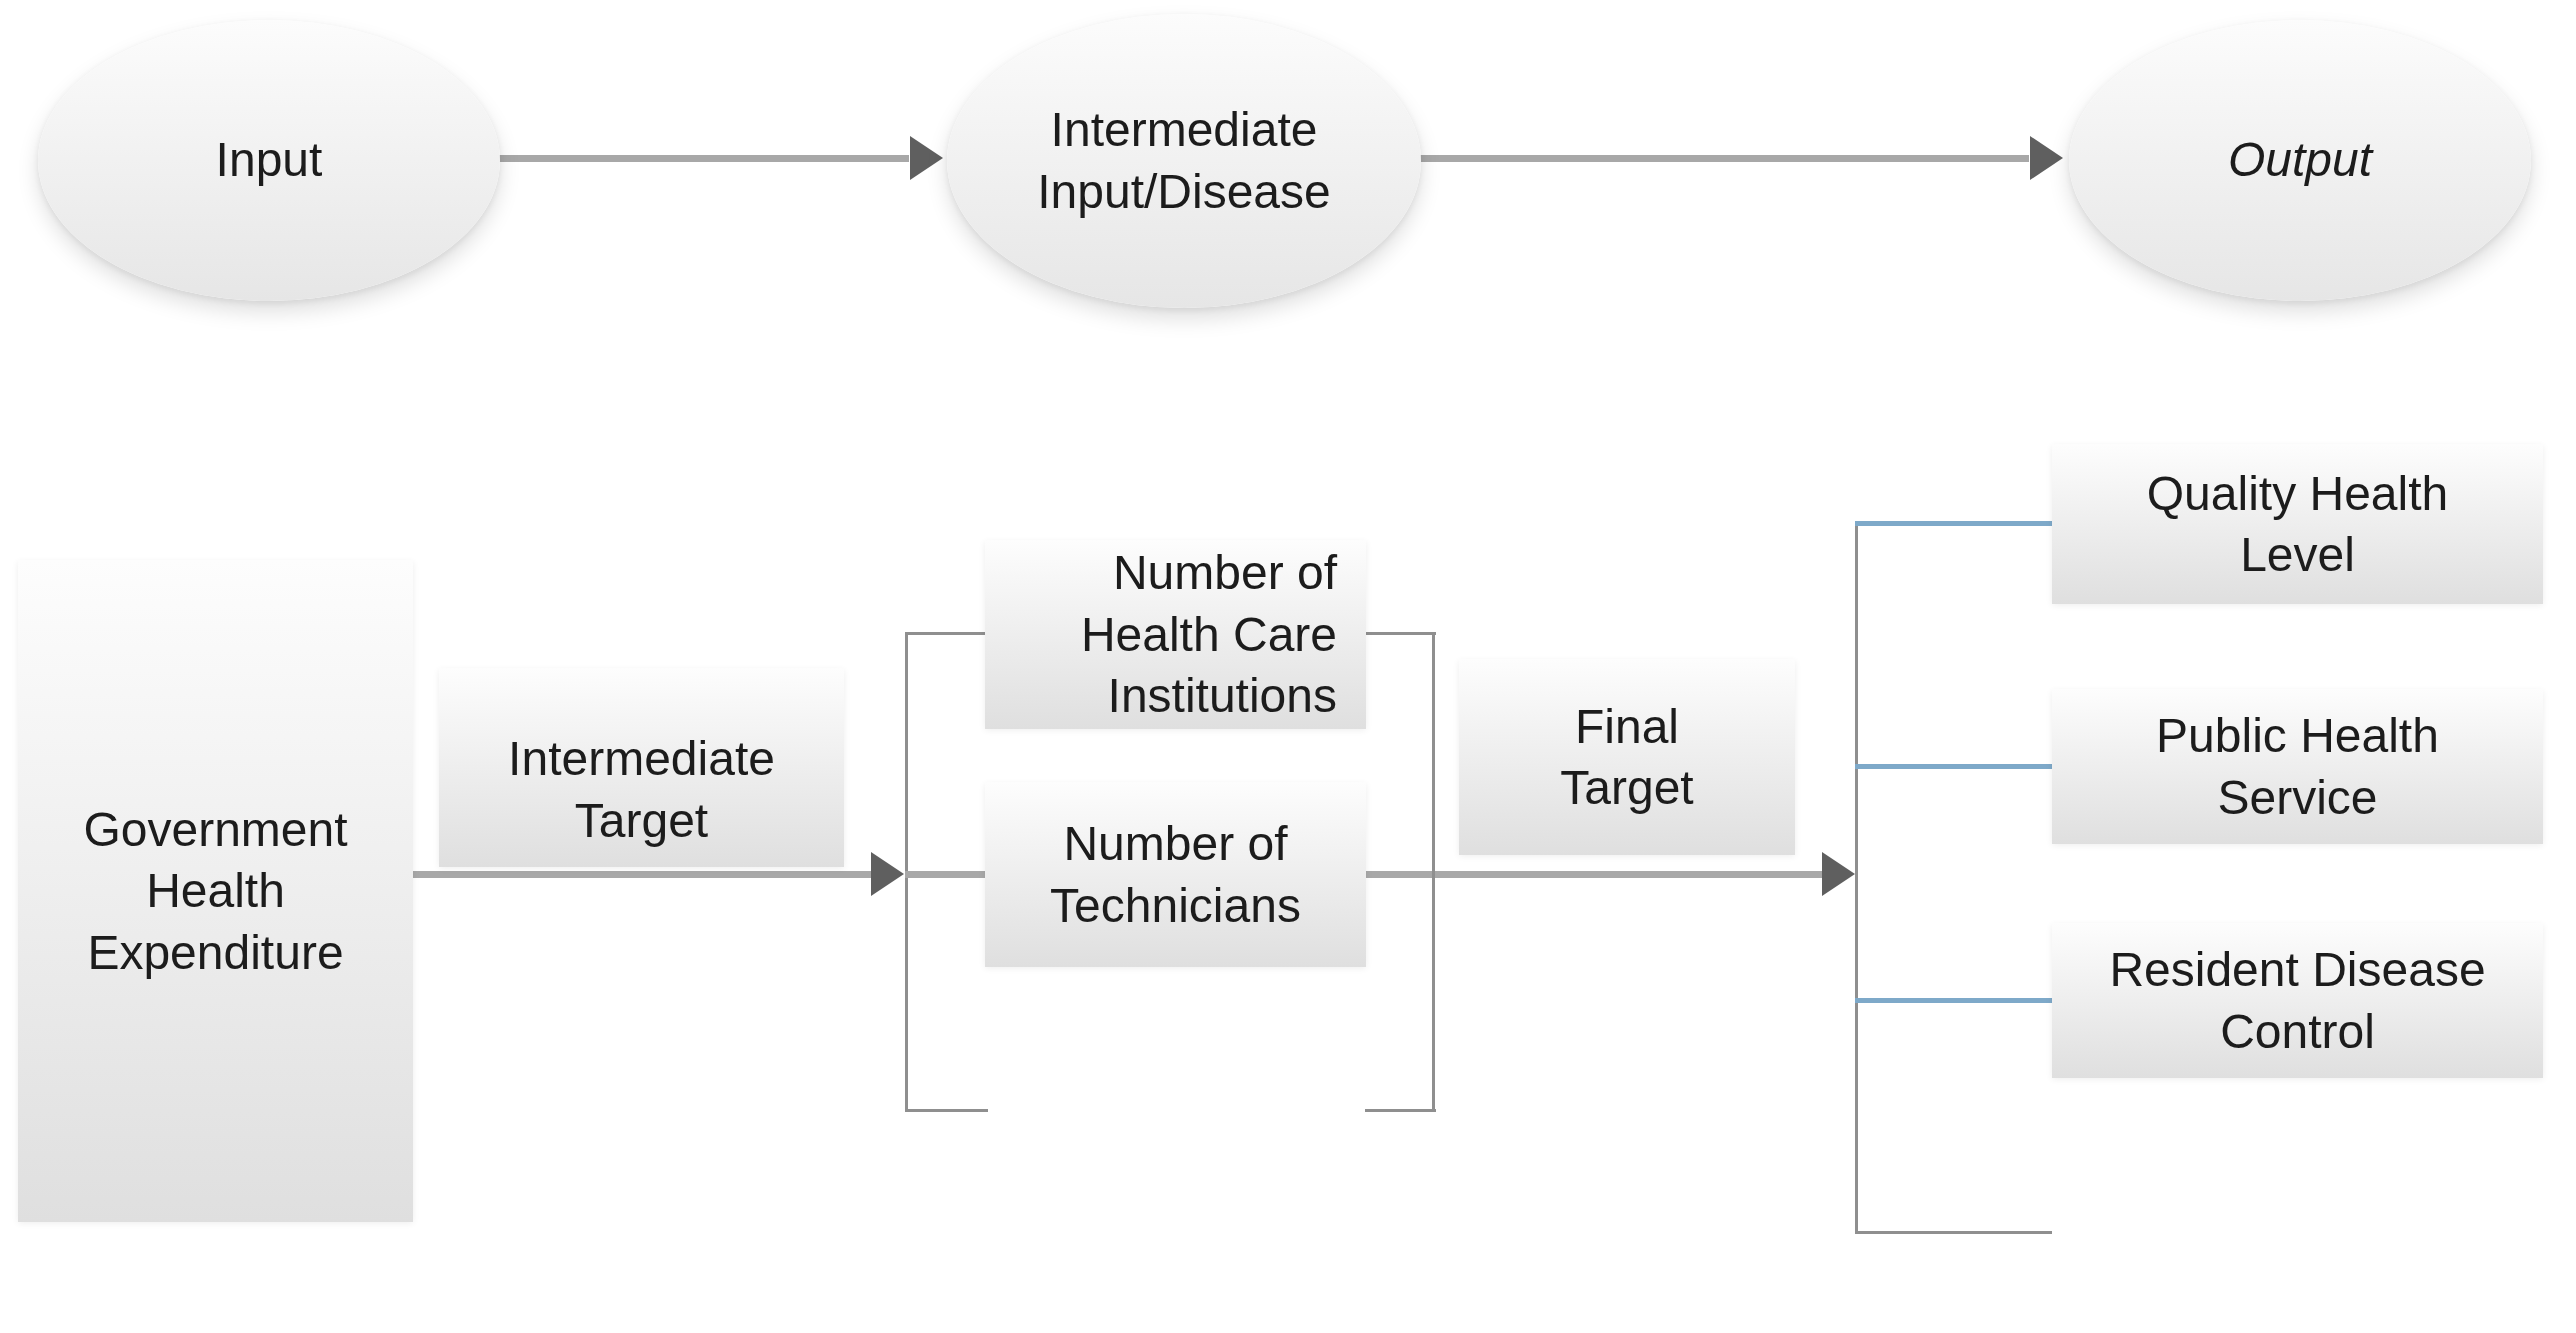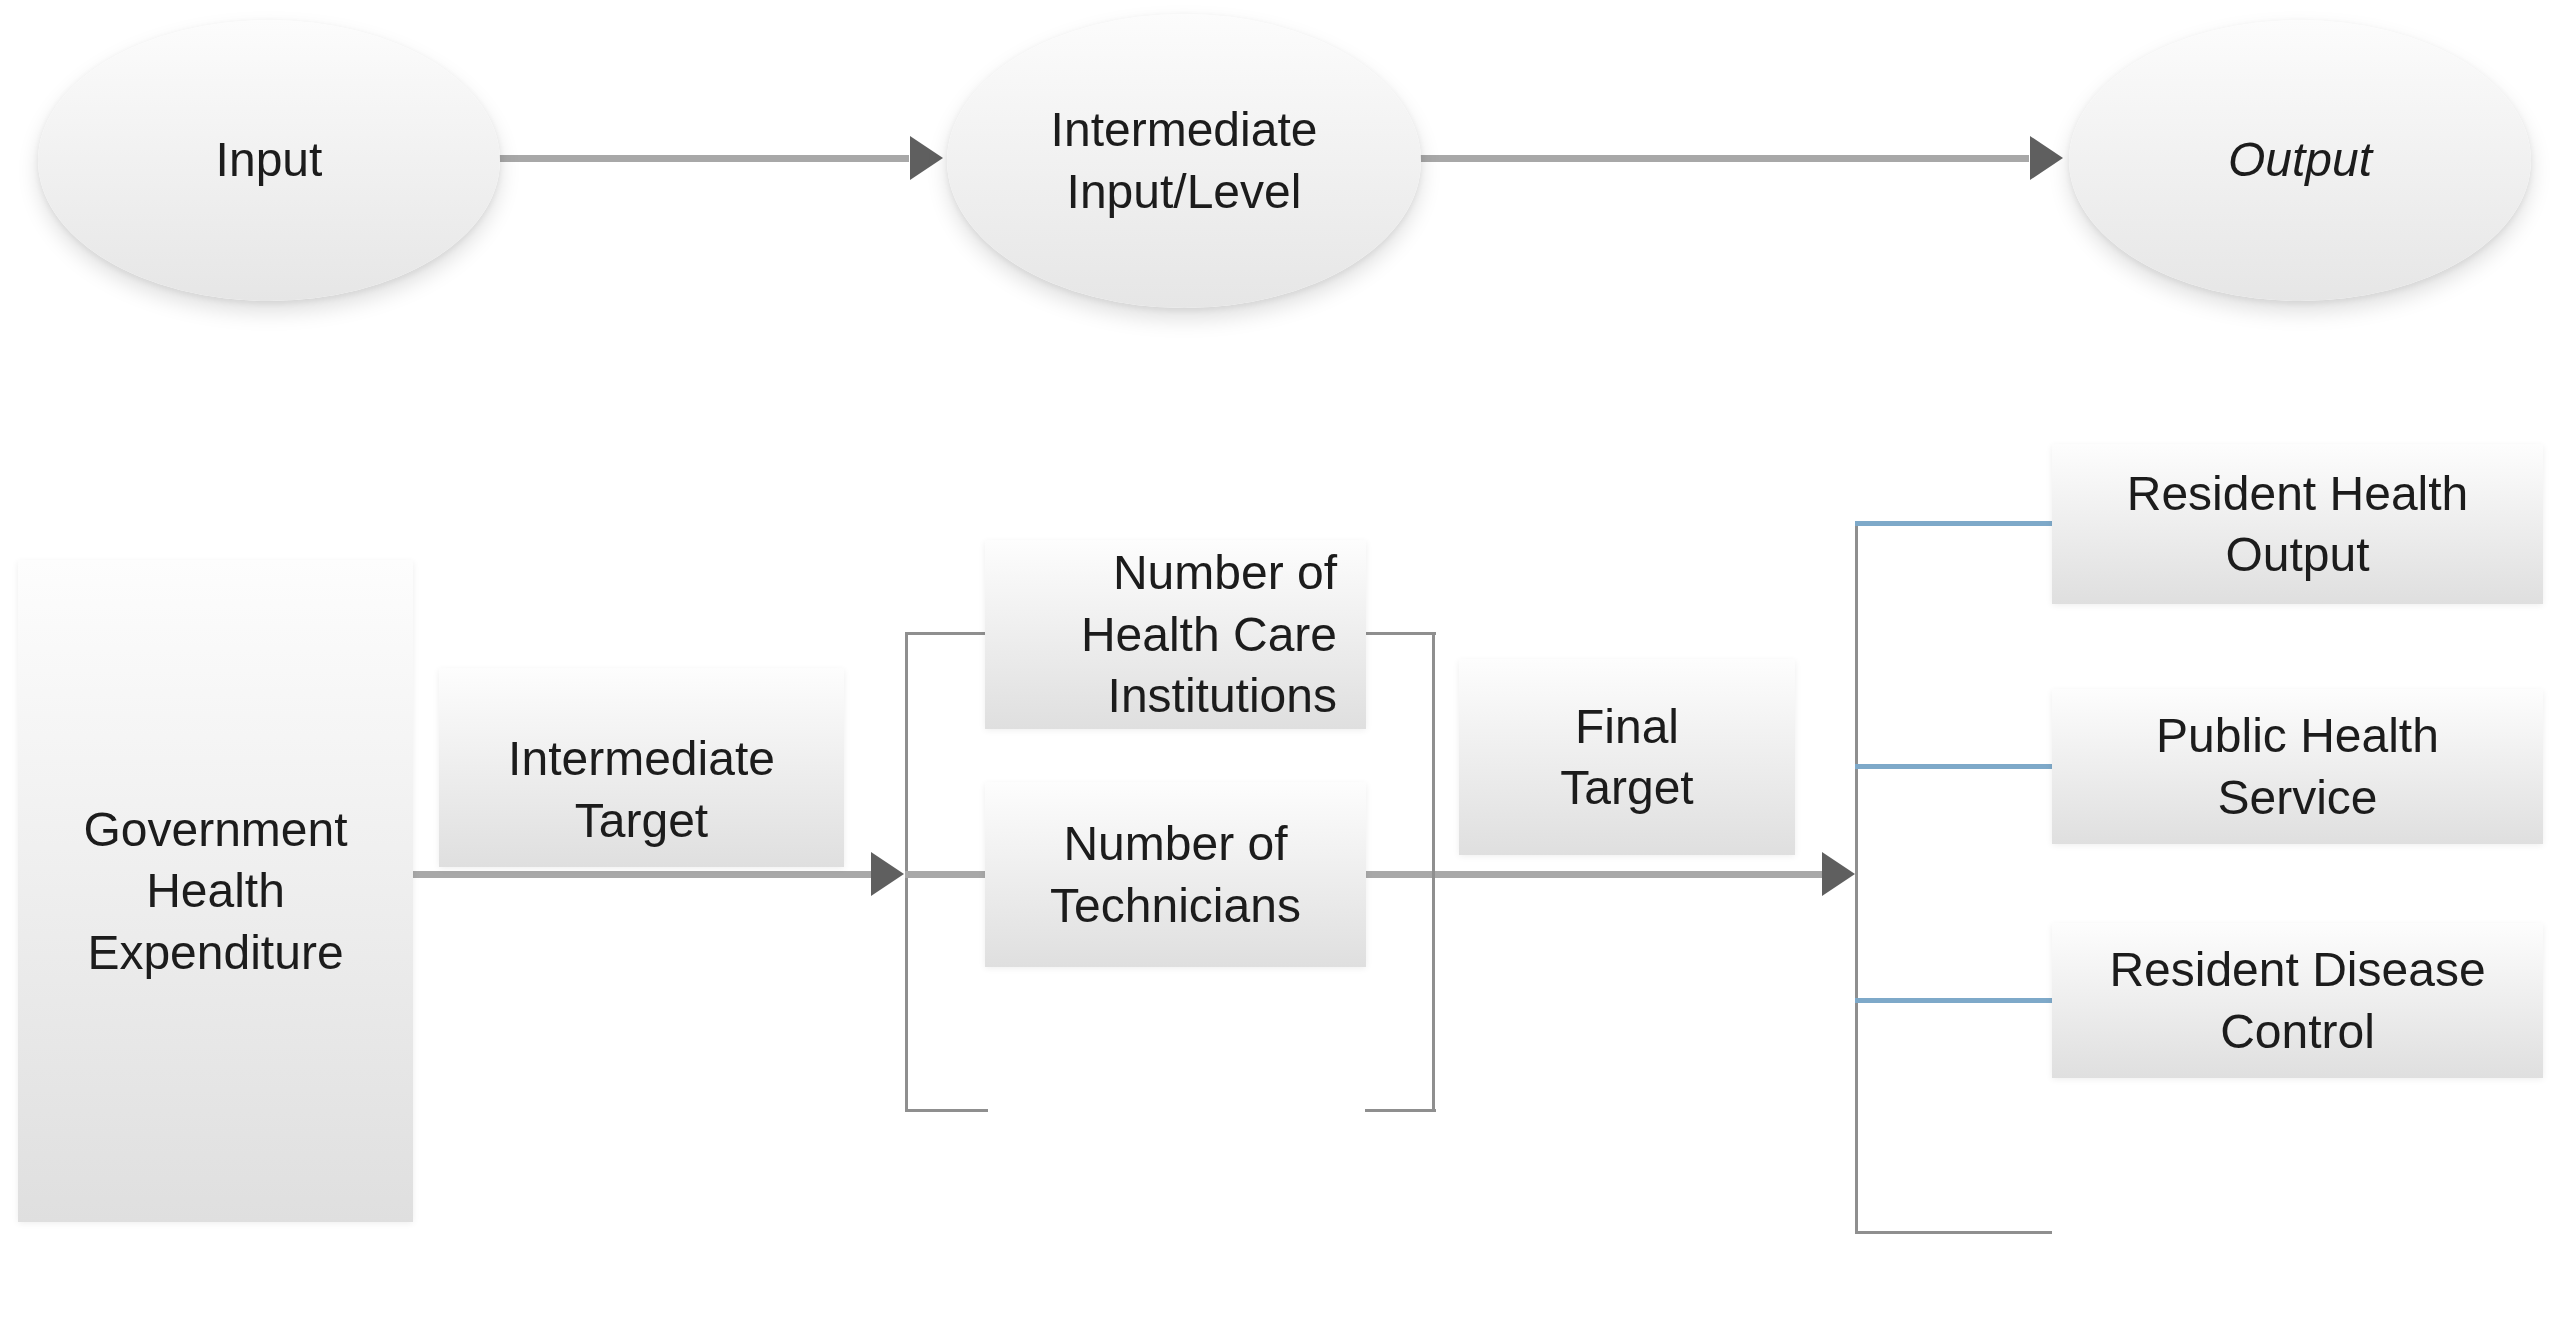--- a/index.html
+++ b/index.html
@@ -45,21 +45,21 @@
 <div class="canvas">
 
   <div class="ellipse" style="left:38px;top:19.5px;width:462px;height:281px;">
     <span class="label" style="max-width:330px;text-align:center;">Input</span>
   </div>
 
   <div class="hline" style="left:498px;top:155px;width:411px;"></div>
   <div class="arrowhead" style="left:910px;top:136px;"></div>
 
   <div class="ellipse" style="left:947px;top:13.5px;width:474px;height:294px;">
-    <span class="label" style="max-width:345px;">Intermediate Input/Level</span>
+    <span class="label" style="max-width:345px;">Intermediate Input/Disease</span>
   </div>
 
   <div class="hline" style="left:1420px;top:155px;width:609px;"></div>
   <div class="arrowhead" style="left:2030px;top:136px;"></div>
 
   <div class="ellipse" style="left:2069px;top:19.5px;width:462px;height:281px;font-style:italic;">
     <span class="label" style="max-width:330px;">Output</span>
   </div>
 
   <div class="hline" style="left:413px;top:871px;width:458px;"></div>
@@ -98,21 +98,21 @@
   <div class="node" style="left:985px;top:782px;width:381px;height:185px;text-align:center;">
     <span class="label" style="max-width:323px;">Number of Technicians</span>
   </div>
 
 
   <div class="node" style="left:1459px;top:659px;width:336px;height:196px;">
     <span class="label" style="max-width:188px;">Final Target</span>
   </div>
 
   <div class="node" style="left:2052px;top:444px;width:491px;height:160px;">
-    <span class="label" style="max-width:420px;">Resident Health Output</span>
+    <span class="label" style="max-width:420px;">Quality Health Level</span>
   </div>
 
   <div class="node" style="left:2052px;top:689px;width:491px;height:155px;">
     <span class="label" style="max-width:420px;">Public Health Service</span>
   </div>
 
   <div class="node" style="left:2052px;top:923px;width:491px;height:155px;">
     <span class="label" style="max-width:420px;">Resident Disease Control</span>
   </div>
 

